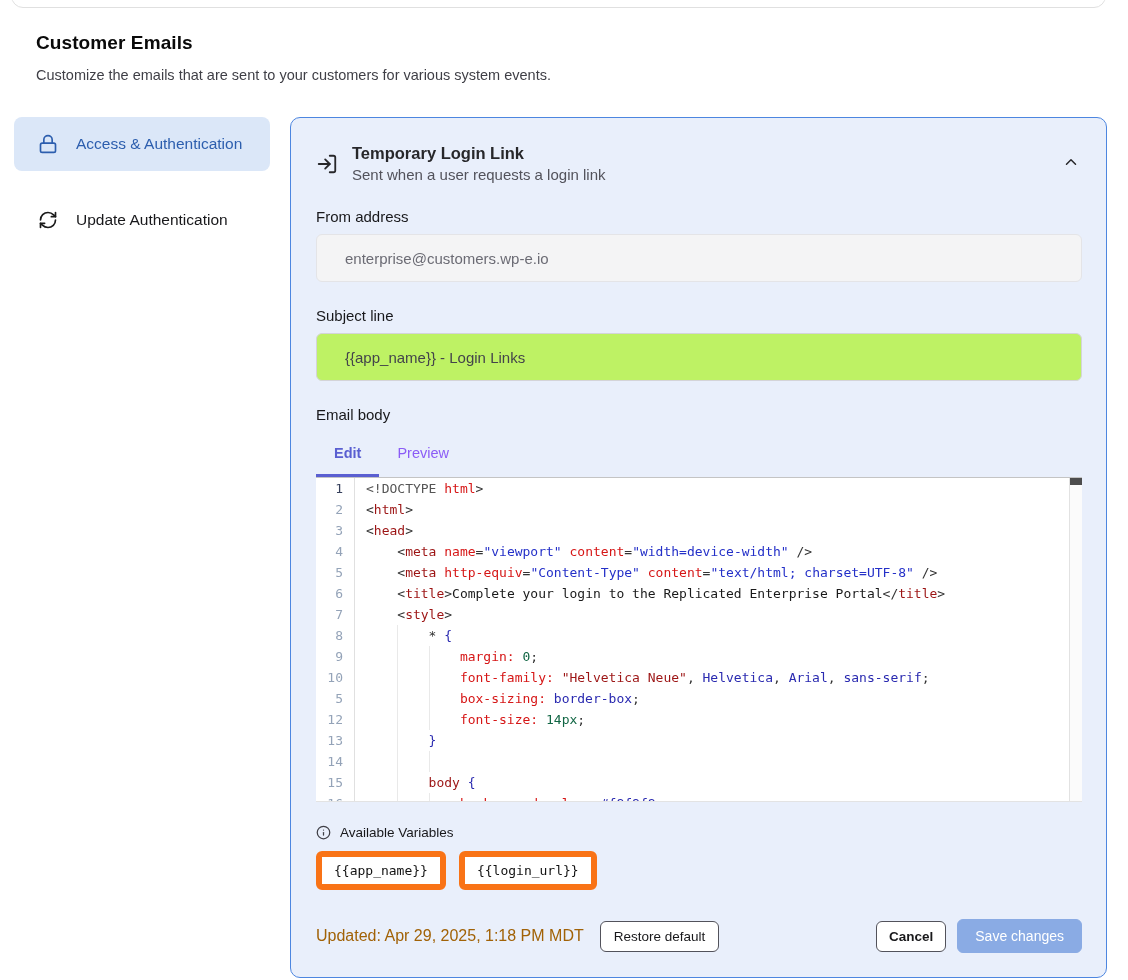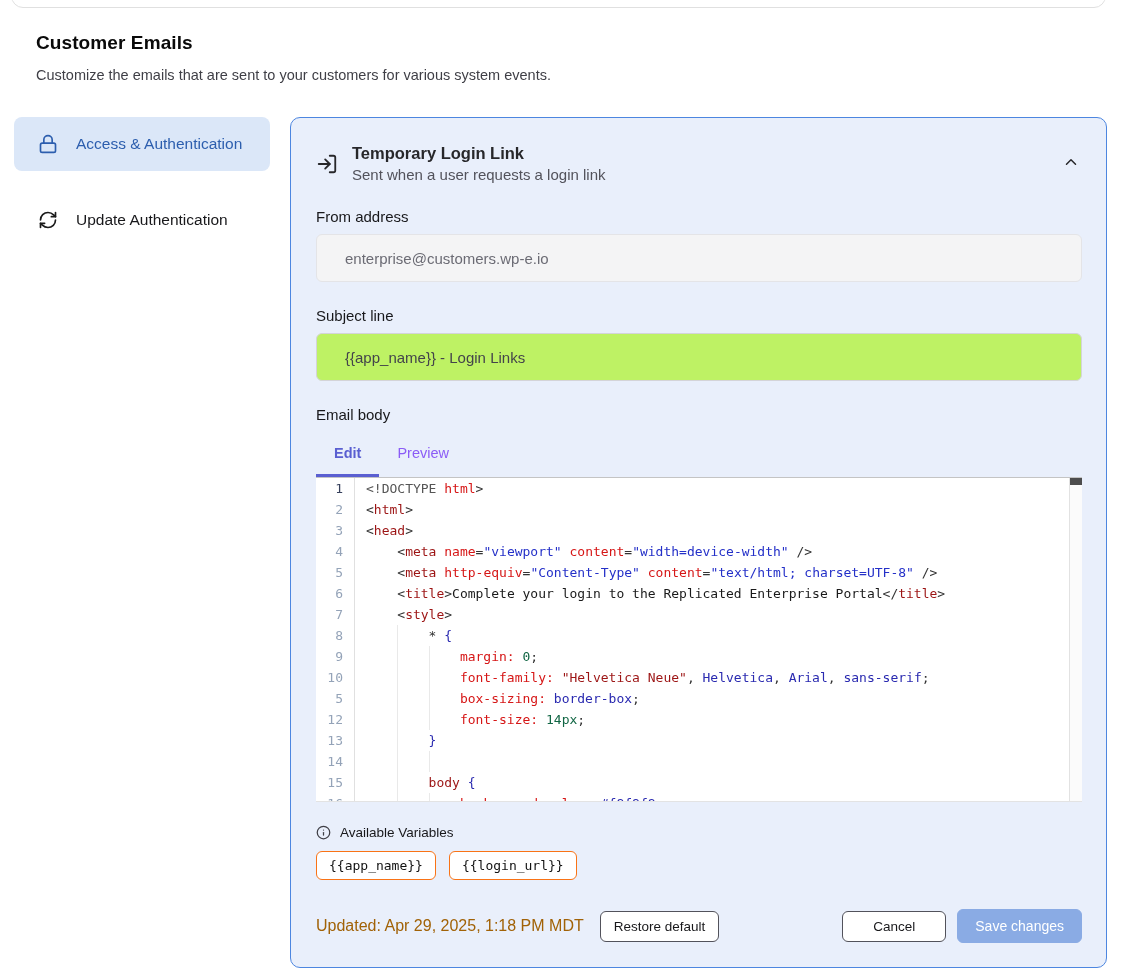--- a/index.html
+++ b/index.html
@@ -92,36 +92,36 @@
     position:absolute; top:0; right:0; width:13px; height:100%;
     background:#fbfbfb; border-left:1px solid #e2e2e2;
   }
   .sb-thumb{ width:100%; height:7px; background:#4d4d4d; }
 
   
   .vars-row{ display:flex; align-items:center; gap:9px; margin-top:23px; }
   .vars-label{ font-size:13.5px; color:#18181b; }
   .chips{ display:flex; gap:13px; margin-top:11px; }
   .chip{
-    background:#ffffff; border:1px solid #f97316; border-radius:6px;
+    background:#ffffff; border:6px solid #f97316; border-radius:6px;
     padding:6px 12px; font-family:"DejaVu Sans Mono",monospace; font-size:13px;
     color:#111111; cursor:pointer;
   }
 
   
   .footer{ display:flex; align-items:center; margin-top:29px; }
   .updated{ font-size:16px; color:#a16207; }
   .btn{
     font-family:"Liberation Sans",sans-serif; font-size:13.5px; color:#18181b;
     background:#ffffff; border:1px solid #52525b; border-radius:6px;
     padding:7px 13px; cursor:pointer;
   }
   .btn.restore{ margin-left:16px; }
   .spacer{ flex:1; }
-  .btn.cancel{ padding:7px 30px; }
+  .btn.cancel{ padding:7px 12px;font-weight:bold; }
   .btn.save{
     margin-left:11px; background:#8aabe4; border:1px solid #8aabe4; color:#ffffff;
     font-size:14px; padding:8px 17px; cursor:default;
   }
 </style>
 </head>
 <body>
 
 <div class="top-hairline"></div>
 

